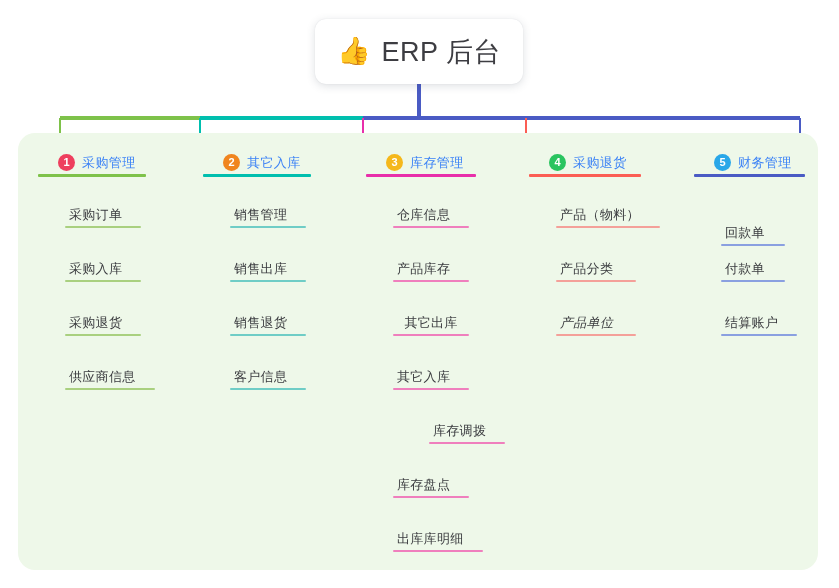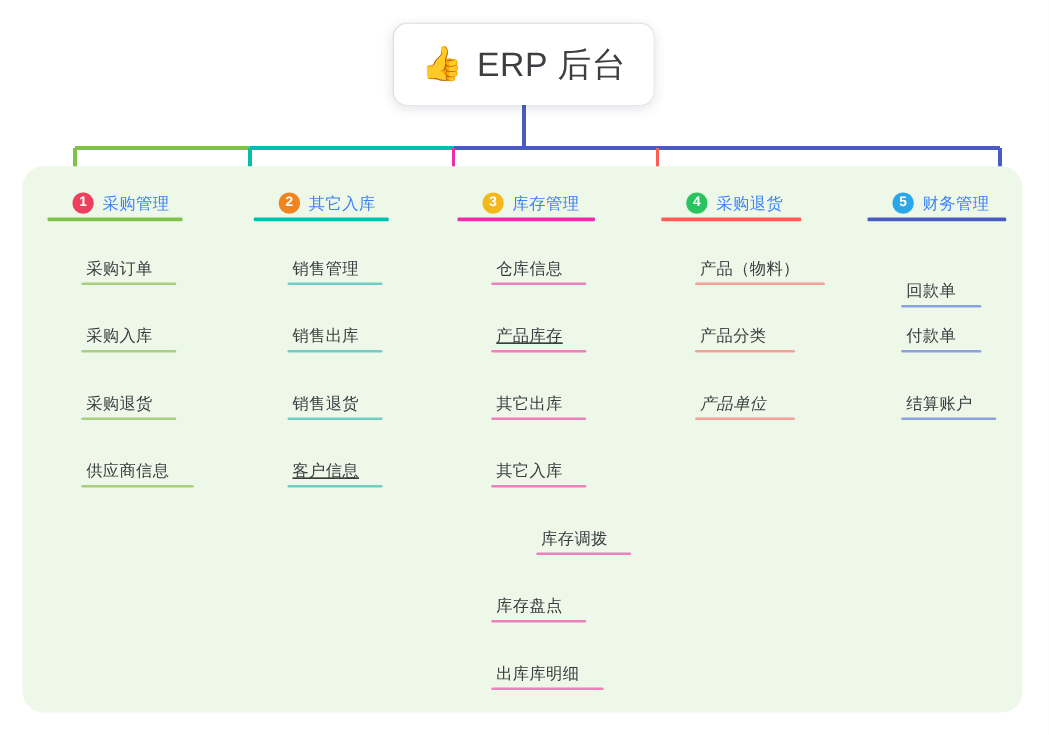--- a/index.html
+++ b/index.html
@@ -134,40 +134,40 @@
           <div class="leaf-rule" style="width: 76px; background: rgb(111, 205, 198);"></div>
         </div>
         <div class="leaf" style="top: 260px; left: 27px; width: 76px;">
           <span class="leaf-label">销售出库</span>
           <div class="leaf-rule" style="width: 76px; background: rgb(111, 205, 198);"></div>
         </div>
         <div class="leaf" style="top: 314px; left: 27px; width: 76px;">
           <span class="leaf-label">销售退货</span>
           <div class="leaf-rule" style="width: 76px; background: rgb(111, 205, 198);"></div>
         </div>
-        <div class="leaf" style="top: 368px; left: 27px; width: 76px; text-decoration: underline;">
+        <div class="leaf" style="top: 368px; left: 27px; width: 76px;">
           <span class="leaf-label">客户信息</span>
           <div class="leaf-rule" style="width: 76px; background: rgb(111, 205, 198);"></div>
         </div>
       </div>
       <div class="column" style="left: 366px;">
         <div class="col-head" style="top: 150px; position: absolute;">
           <span class="badge" style="background: rgb(245, 184, 27);">3</span>
           <span class="col-title">库存管理</span>
         </div>
         <div class="head-rule" style="top: 174px; width: 110px; background: rgb(232, 47, 170); position: absolute;"></div>
         <div class="leaf" style="top: 206px; left: 27px; width: 76px;">
           <span class="leaf-label">仓库信息</span>
           <div class="leaf-rule" style="width: 76px; background: rgb(239, 127, 189);"></div>
         </div>
-        <div class="leaf" style="top: 260px; left: 27px; width: 76px; text-decoration: underline;">
+        <div class="leaf" style="top: 260px; left: 27px; width: 76px;">
           <span class="leaf-label">产品库存</span>
           <div class="leaf-rule" style="width: 76px; background: rgb(239, 127, 189);"></div>
         </div>
-        <div class="leaf" style="top: 314px; left: 27px; width: 76px;">
+        <div class="leaf" style="top: 314px; left: 27px; width: 76px; text-align: center;">
           <span class="leaf-label">其它出库</span>
           <div class="leaf-rule" style="width: 76px; background: rgb(239, 127, 189);"></div>
         </div>
         <div class="leaf" style="top: 368px; left: 27px; width: 76px;">
           <span class="leaf-label">其它入库</span>
           <div class="leaf-rule" style="width: 76px; background: rgb(239, 127, 189);"></div>
         </div>
         <div class="leaf" style="top: 422px; left: 27px; width: 76px; margin-left: 36px;">
           <span class="leaf-label">库存调拨</span>
           <div class="leaf-rule" style="width: 76px; background: rgb(239, 127, 189);"></div>

